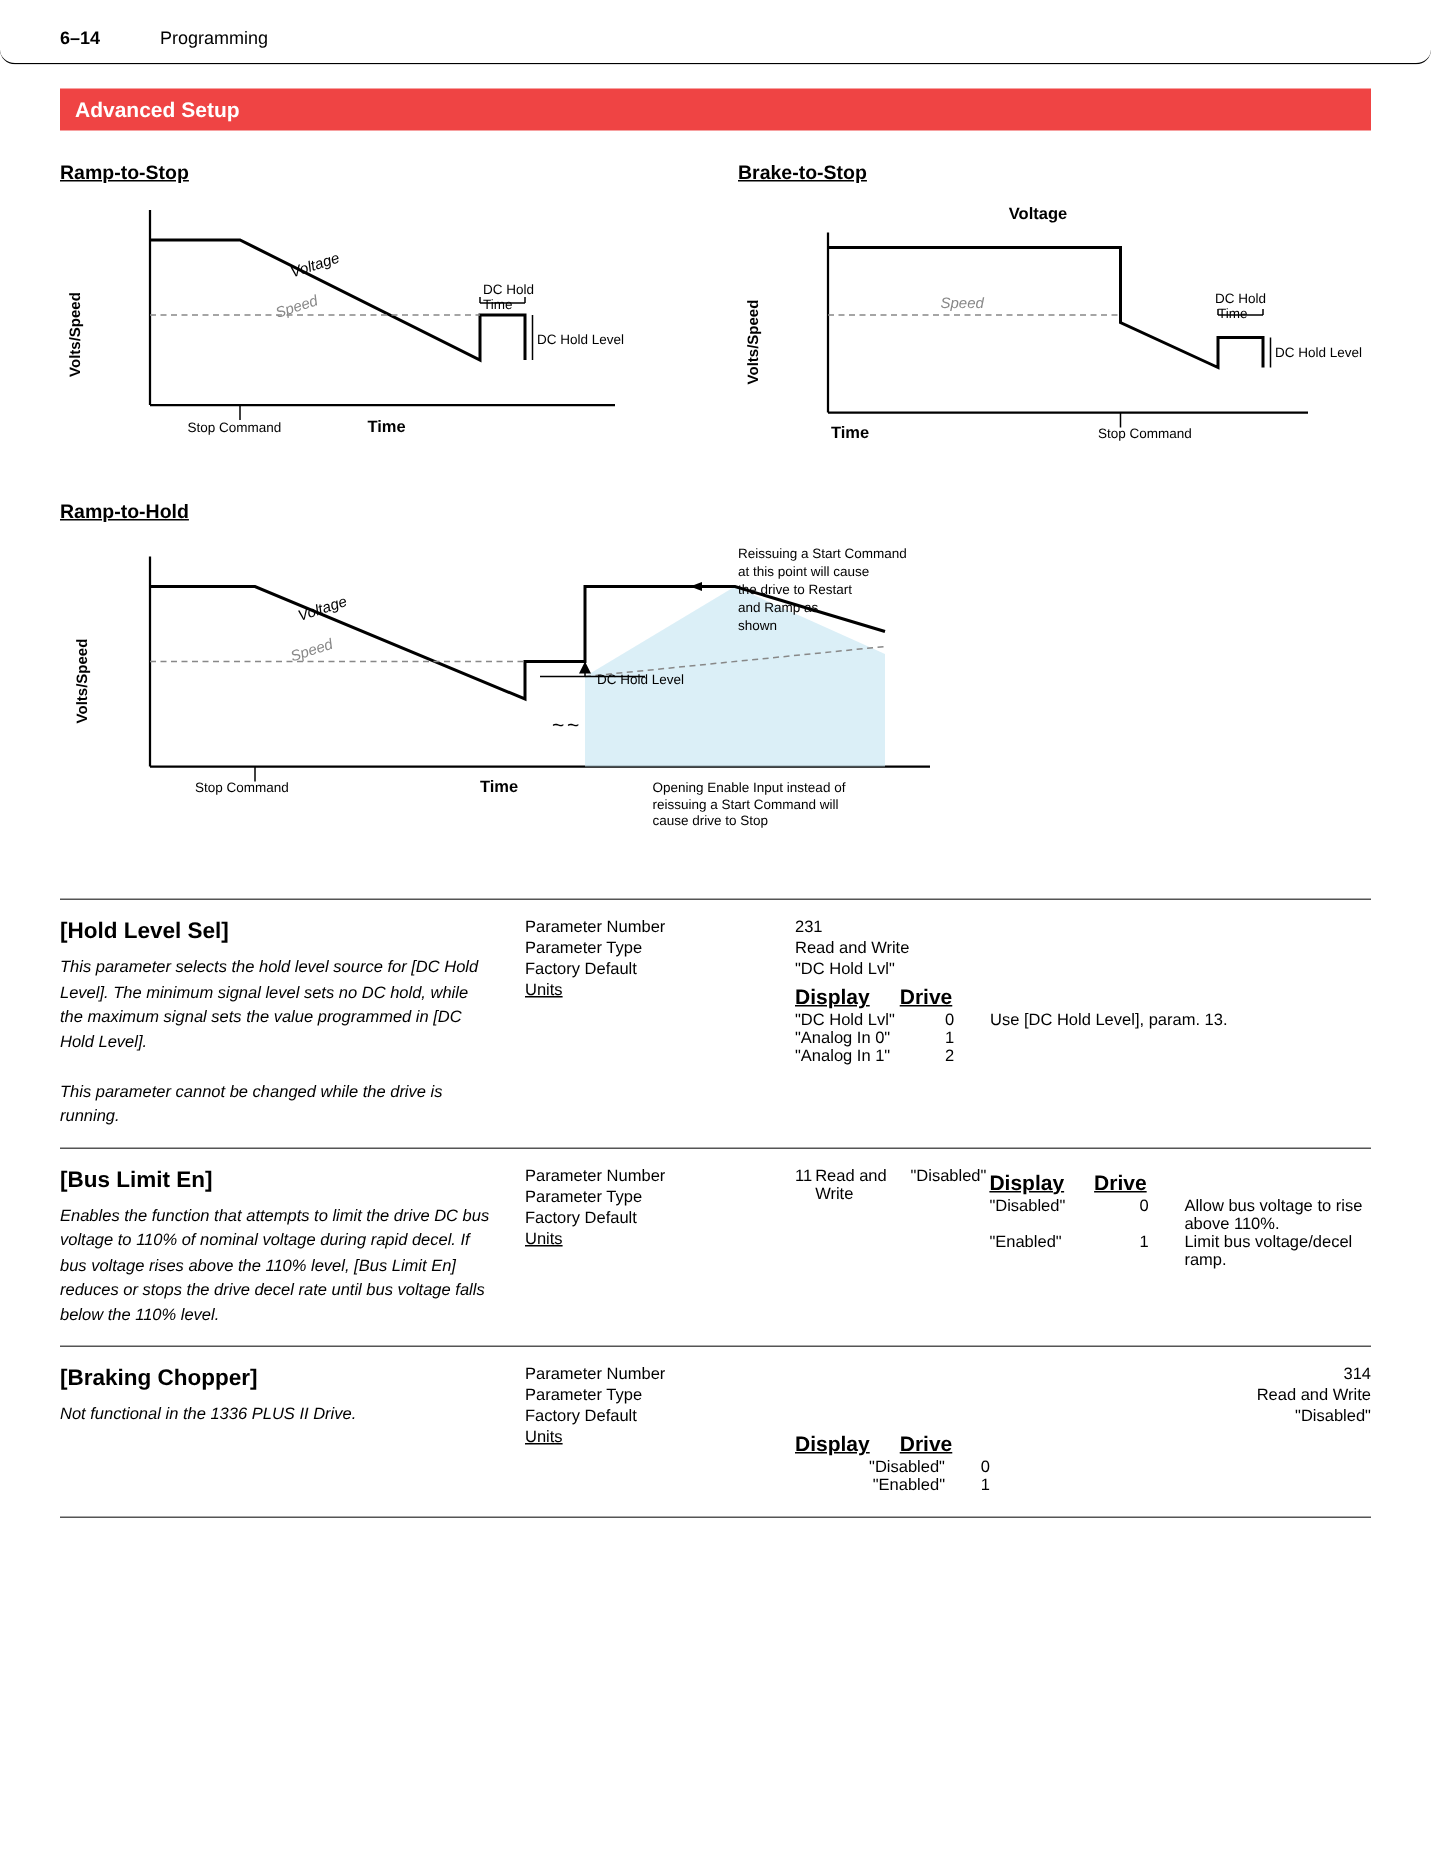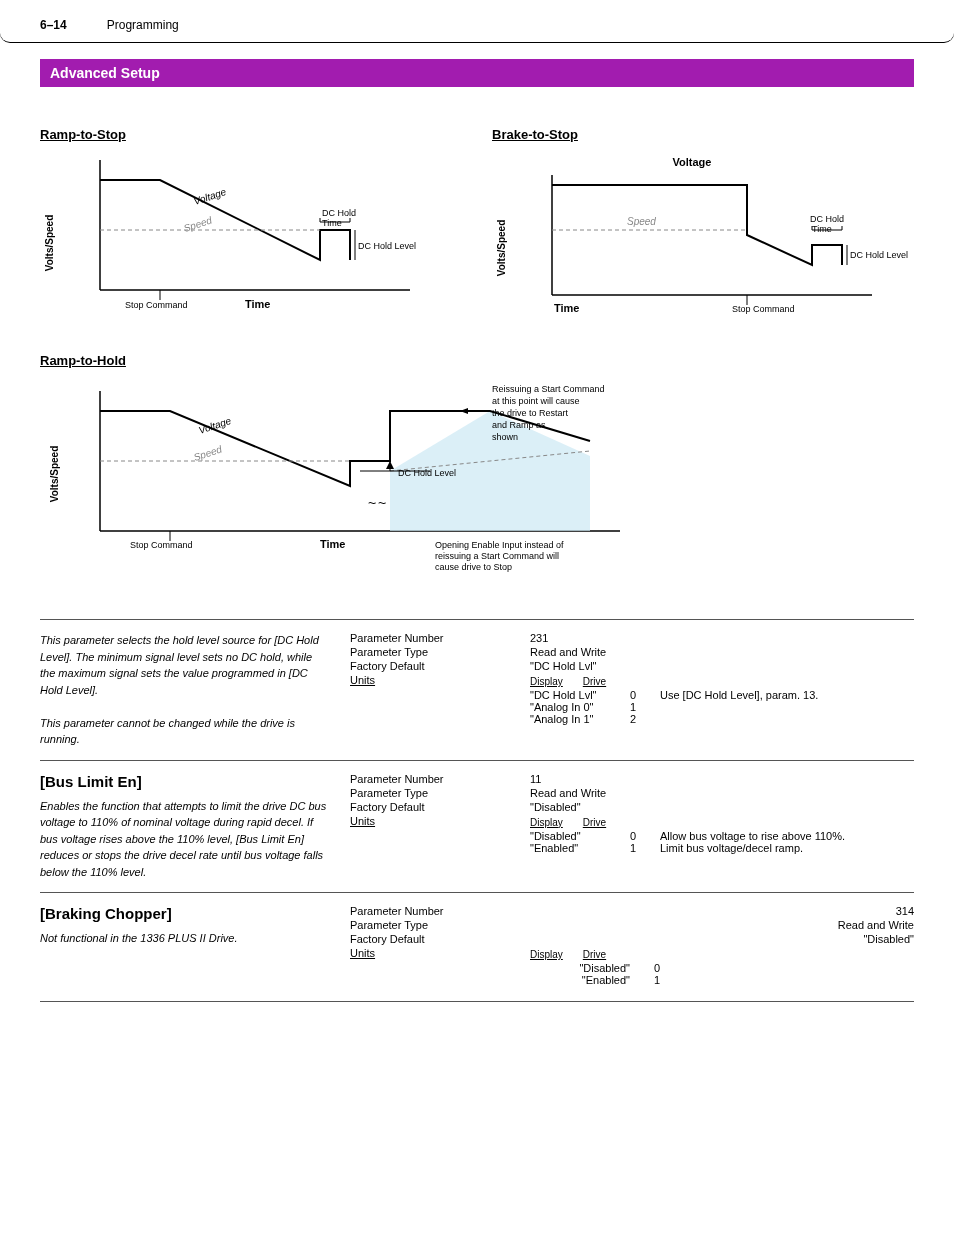--- a/index.html
+++ b/index.html
@@ -16,38 +16,37 @@
       display: flex;
       align-items: center;
       padding: 18px 40px 10px 40px;
       border-bottom: 1px solid #000;
       border-radius: 10px;
     }
     .page-num { font-size: 12px; font-weight: bold; margin-right: 40px; }
     .page-title-text { font-size: 12px; text-align: right; }
 
     .section-header {
-      background: #a21caf;
+      background: #ef4444;
       color: #fff;
       font-size: 14px;
       font-weight: bold;
       padding: 6px 10px;
       margin: 16px 40px 20px 40px;
     }
 
     .diagrams-row {
       display: flex;
       padding: 0 40px;
       margin-bottom: 20px;
       gap: 30px;
     }
 
     .diagram-block {
       flex: 1;
-      margin-top: 20px;
     }
 
     .diagram-title {
       font-size: 13px;
       font-weight: bold;
       text-decoration: underline;
       margin-bottom: 8px;
     }
 
     .ramp-to-hold-section {
@@ -97,22 +96,23 @@
     .param-label { color: #000; padding: 1px 0; }
 
     .units-label {
       text-decoration: underline;
       cursor: default;
     }
 
     .display-drive-header {
       display: flex;
       gap: 20px;
-      font-size: 10px;
+      font-size: 14px;
       margin-top: 2px;
+      font-weight: bold;
     }
     .display-col { text-decoration: underline; }
 
     .units-table {
       margin-top: 2px;
       font-size: 11px;
     }
     .units-row {
       display: flex;
       gap: 0;
@@ -267,20 +267,21 @@
     <text x="395" y="172" font-size="9">Opening Enable Input instead of</text>
     <text x="395" y="183" font-size="9">reissuing a Start Command will</text>
     <text x="395" y="194" font-size="9">cause drive to Stop</text>
   </svg>
 </div>
 
 <div class="parameters-section">
 
   <div class="param-block">
     <div class="param-left">
+      <div class="param-title">[Hold Level Sel]</div>
       <div class="param-desc">
         This parameter selects the hold level source for [DC Hold Level]. The minimum signal level sets no DC hold, while the maximum signal sets the value programmed in [DC Hold Level].
         <br><br>
         This parameter cannot be changed while the drive is running.
       </div>
     </div>
     <div class="param-right">
       <div style="display:flex; flex-direction:column; gap:2px;">
         <div><span class="param-label">Parameter Number</span></div>
         <div><span class="param-label">Parameter Type</span></div>
@@ -325,21 +326,21 @@
         Enables the function that attempts to limit the drive DC bus voltage to 110% of nominal voltage during rapid decel. If bus voltage rises above the 110% level, [Bus Limit En] reduces or stops the drive decel rate until bus voltage falls below the 110% level.
       </div>
     </div>
     <div class="param-right">
       <div style="display:flex; flex-direction:column; gap:2px;">
         <div><span class="param-label">Parameter Number</span></div>
         <div><span class="param-label">Parameter Type</span></div>
         <div><span class="param-label">Factory Default</span></div>
         <div><span class="units-label param-label">Units</span></div>
       </div>
-      <div style="display:flex; flex-direction:column; gap:2px;">
+      <div style="display:flex; flex-direction:row; gap:2px;">
         <div><span>11</span></div>
         <div><span>Read and Write</span></div>
         <div><span>"Disabled"</span></div>
         <div>
           <div class="display-drive-header">
             <span class="display-col">Display</span>
             <span class="display-col">Drive</span>
           </div>
           <div class="units-table">
             <div class="units-row">

